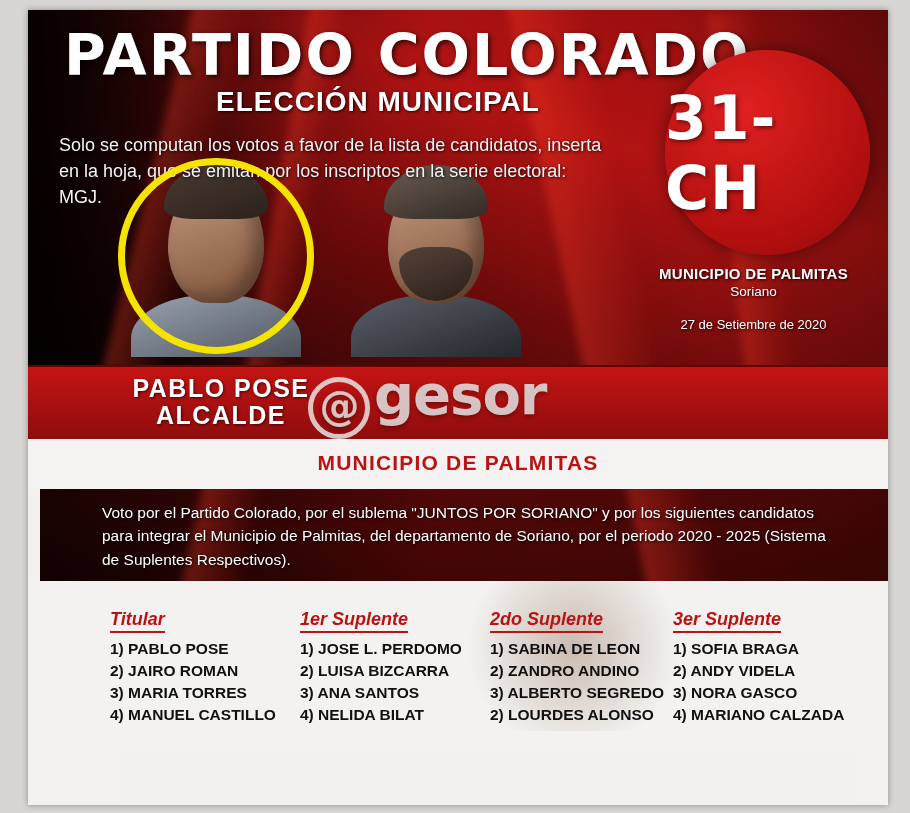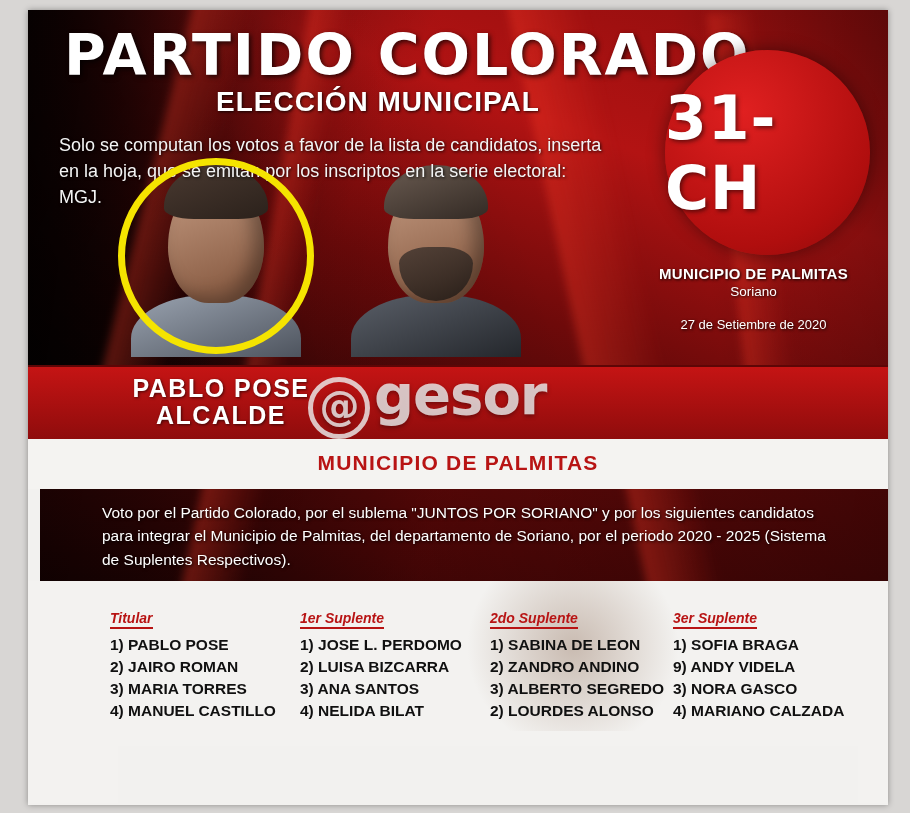--- a/index.html
+++ b/index.html
@@ -313,21 +313,21 @@
     position: absolute;
     left: 430px; top: -10px;
     width: 230px; height: 190px;
     background: radial-gradient(ellipse at 50% 40%, rgba(150,120,100,.45), rgba(200,190,185,0) 65%);
   }
   .col {
     position: absolute;
     top: 28px;
   }
   .col .hdr {
-    font-size: 14px;
+    font-size: 18px;
     font-weight: bold;
     font-style: italic;
     color: #b81414;
     margin-bottom: 5px;
     border-bottom: 2px solid #b81414;
     display: inline-block;
     padding-bottom: 1px;
   }
   .col .it {
     font-size: 15.5px;
@@ -459,21 +459,21 @@
       <div class="col col-2">
         <div class="hdr">2do Suplente</div>
         <div class="it">1) SABINA DE LEON</div>
         <div class="it">2) ZANDRO ANDINO</div>
         <div class="it">3) ALBERTO SEGREDO</div>
         <div class="it">2) LOURDES ALONSO</div>
       </div>
       <div class="col col-3">
         <div class="hdr">3er Suplente</div>
         <div class="it">1) SOFIA BRAGA</div>
-        <div class="it">9) ANDY VIDELA</div>
+        <div class="it">2) ANDY VIDELA</div>
         <div class="it">3) NORA GASCO</div>
         <div class="it">4) MARIANO CALZADA</div>
       </div>
     </div>
 
     <div class="thin-strip"></div>
     <div class="slogan-left-block"></div>
     <div class="slogan-right-block"></div>
 
   </div>

